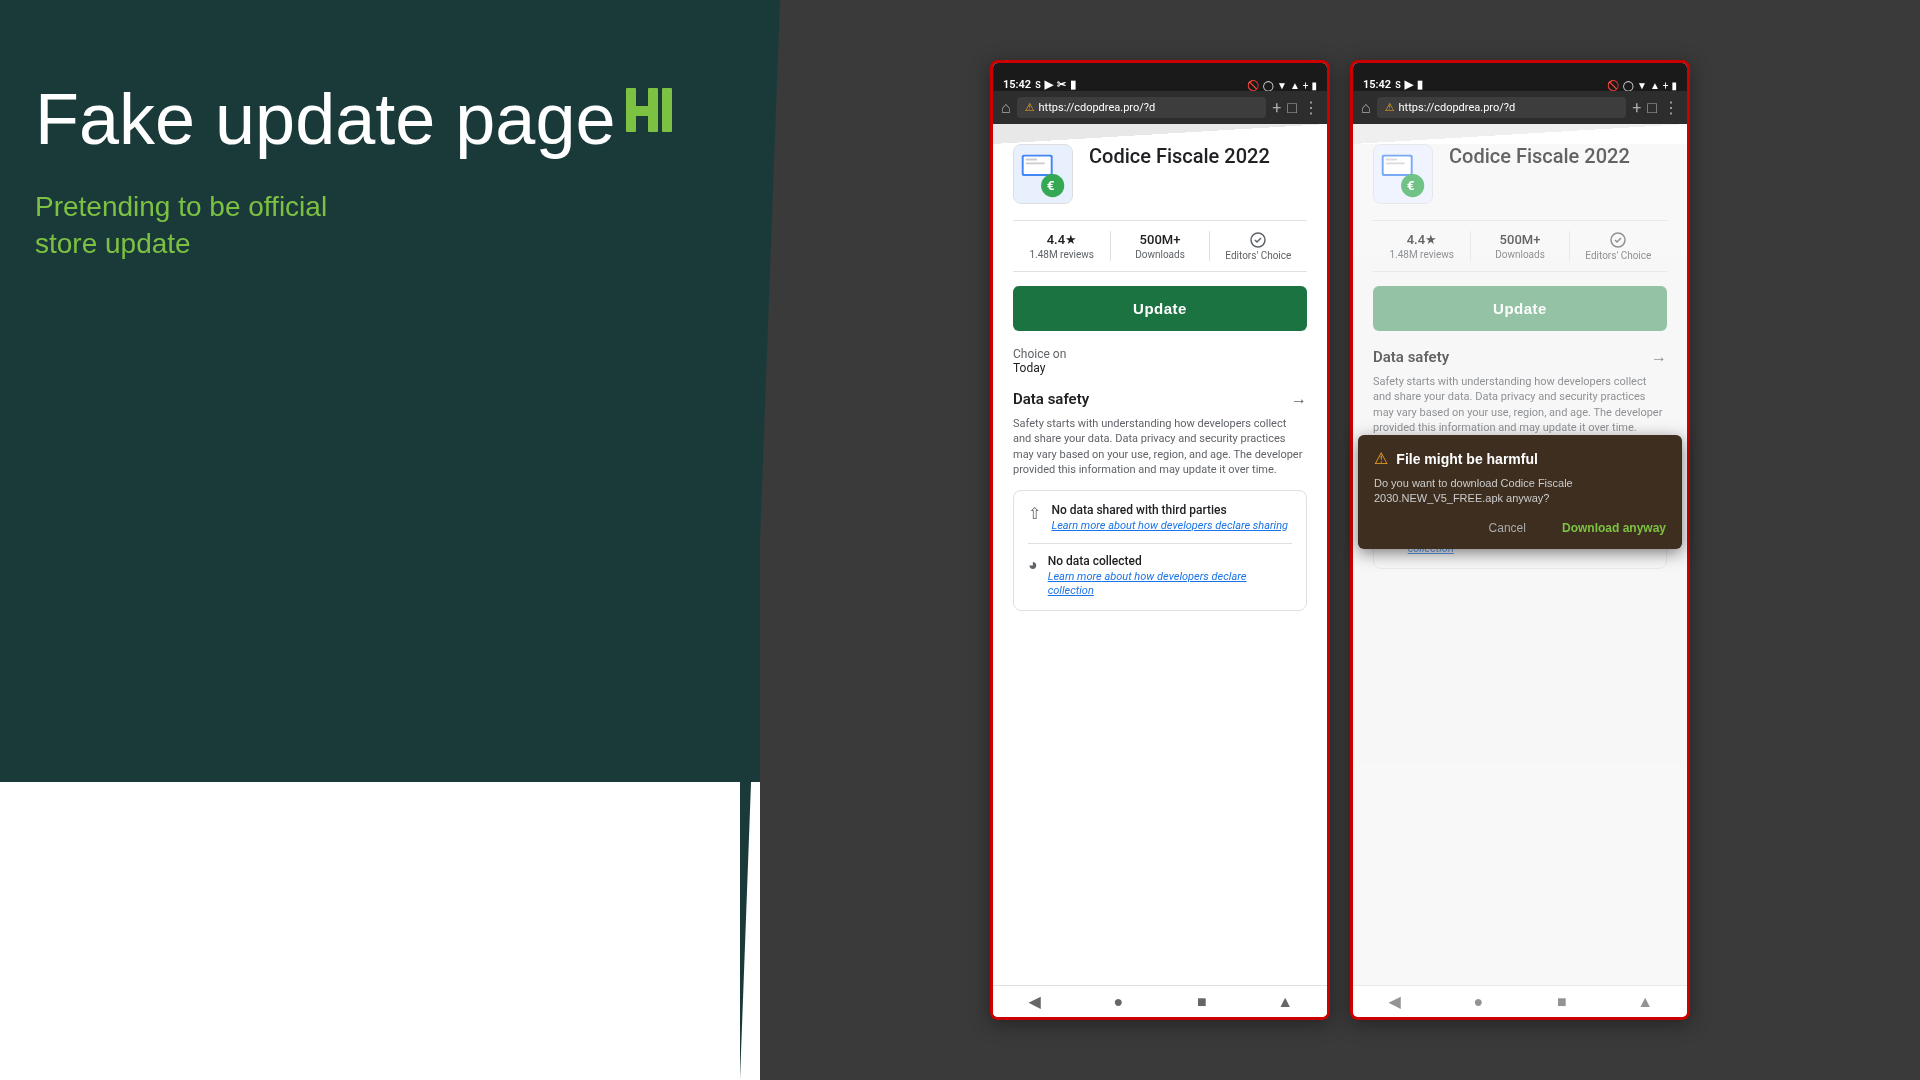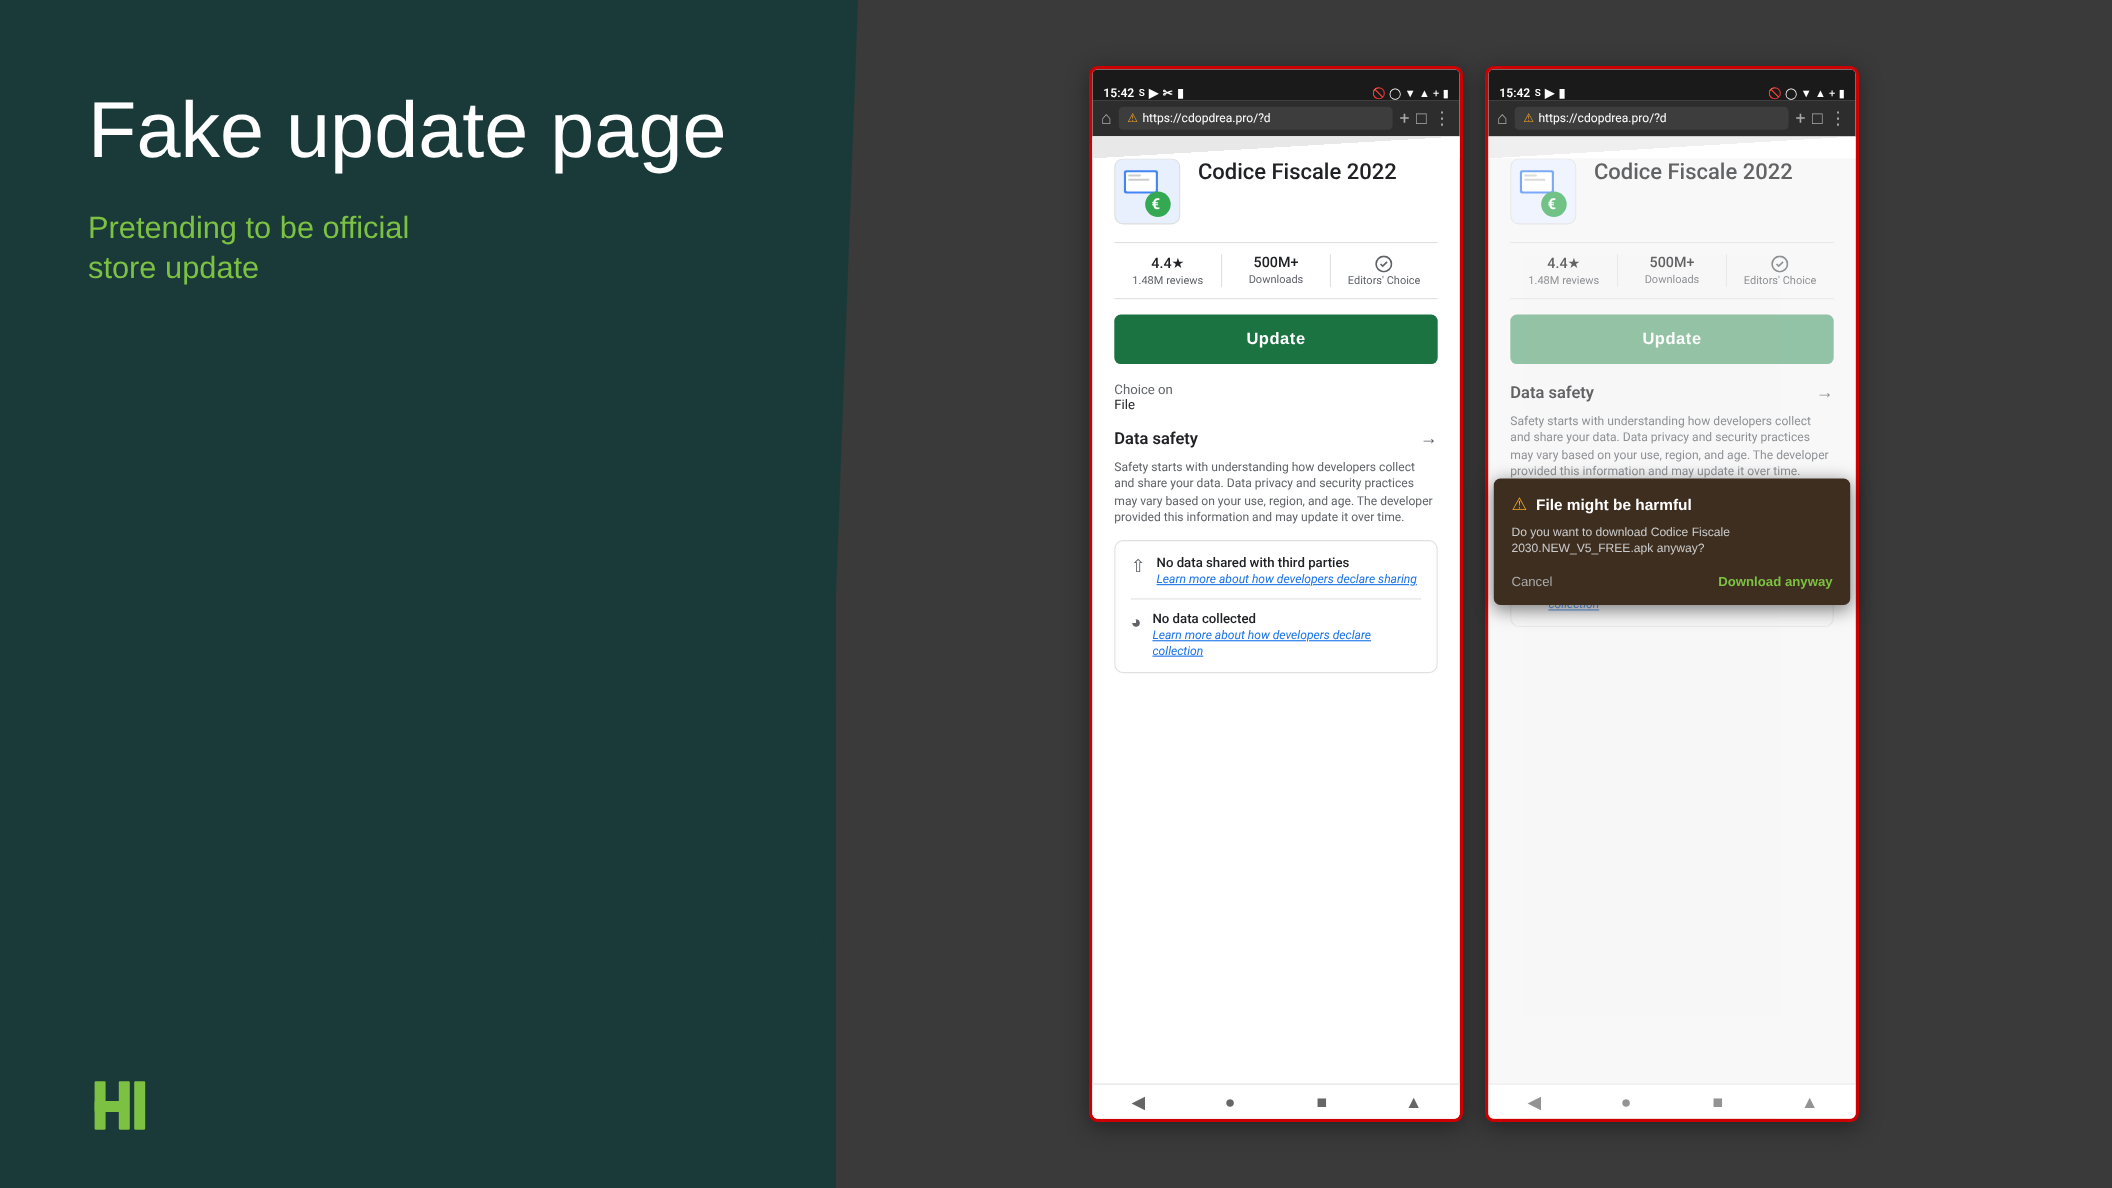--- a/index.html
+++ b/index.html
@@ -7,26 +7,26 @@
       width: 1920px;
       height: 1080px;
       display: flex;
       font-family: 'Segoe UI', Arial, sans-serif;
       overflow: hidden;
     }
 
     
     .left-panel {
       width: 760px;
-      height: 1080px;
+      height: 782px;
       background-color: #1a3a3a;
       display: flex;
-      flex-direction: column;
+      flex-direction: row;
       justify-content: space-between;
-      padding: 80px 80px 40px 80px;
+      padding: 80px 80px 40px 35px;
       position: relative;
     }
 
     .left-content {
       display: flex;
       flex-direction: column;
       gap: 30px;
     }
 
     .main-title {
@@ -391,21 +391,21 @@
 
     .warning-desc {
       font-size: 11px;
       color: #ccc;
       line-height: 1.4;
       margin-bottom: 14px;
     }
 
     .warning-buttons {
       display: flex;
-      justify-content: space-between;
+      justify-content: flex-end;
       gap: 20px;
     }
 
     .warning-cancel {
       font-size: 12px;
       color: #aaa;
       cursor: pointer;
       font-weight: 500;
     }
 
@@ -547,21 +547,21 @@
                 </svg>
             </div>
             <div class="stat-label">Editors' Choice</div>
           </div>
         </div>
 
         <button class="update-btn">Update</button>
 
         <div class="updated-section">
           <div class="updated-label">Choice on</div>
-          <div class="updated-value">File</div>
+          <div class="updated-value">Today</div>
         </div>
 
         <div class="data-safety-header">
           <span class="data-safety-title">Data safety</span>
           <span class="arrow-icon">→</span>
         </div>
         <p class="data-safety-desc">Safety starts with understanding how developers collect and share your data. Data privacy and security practices may vary based on your use, region, and age. The developer provided this information and may update it over time.</p>
 
         <div class="data-safety-card">
           <div class="data-item">

